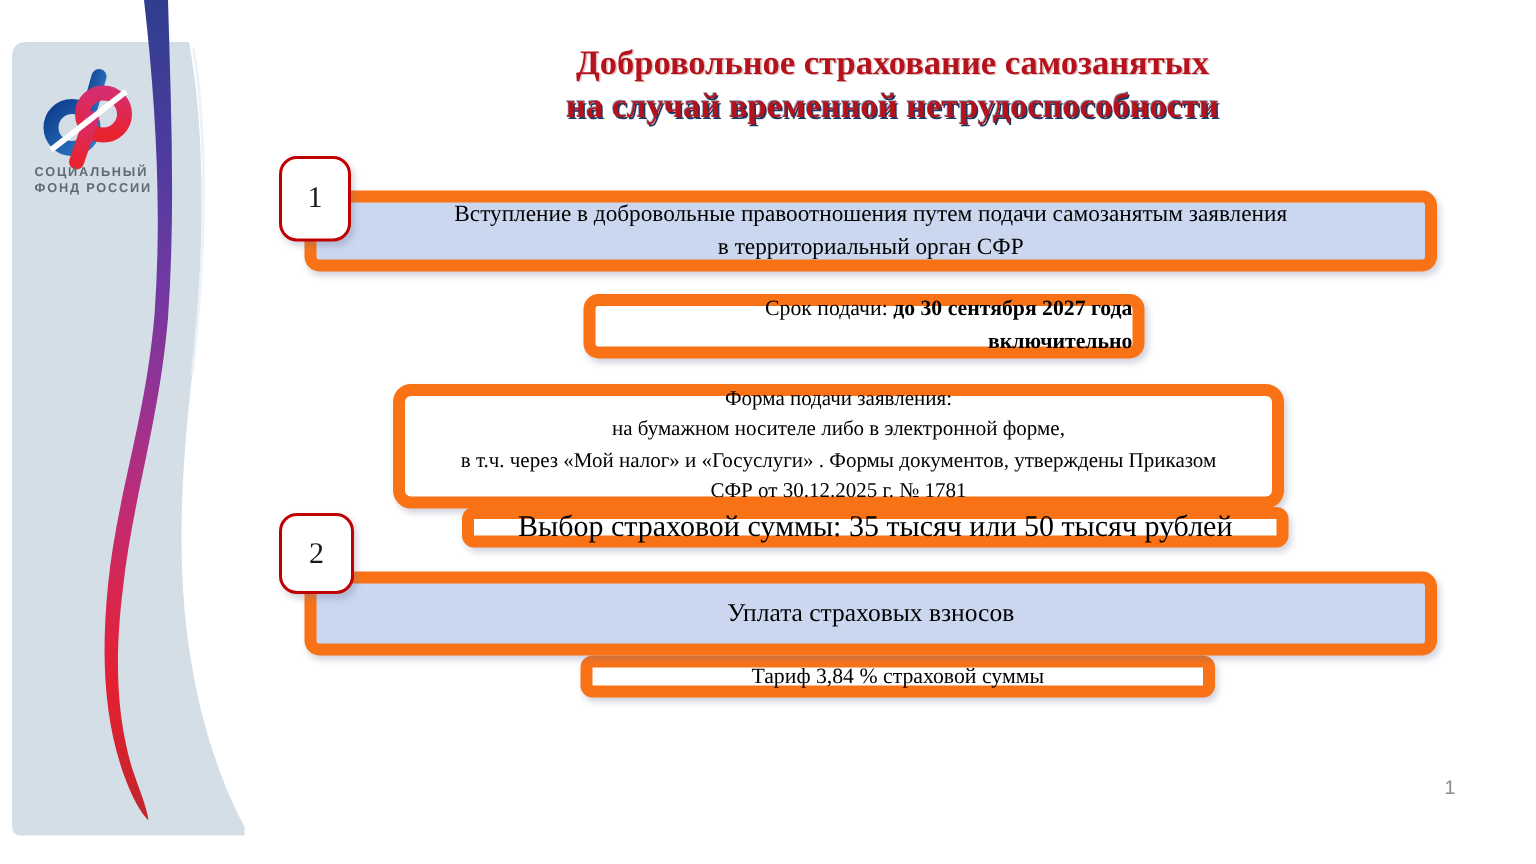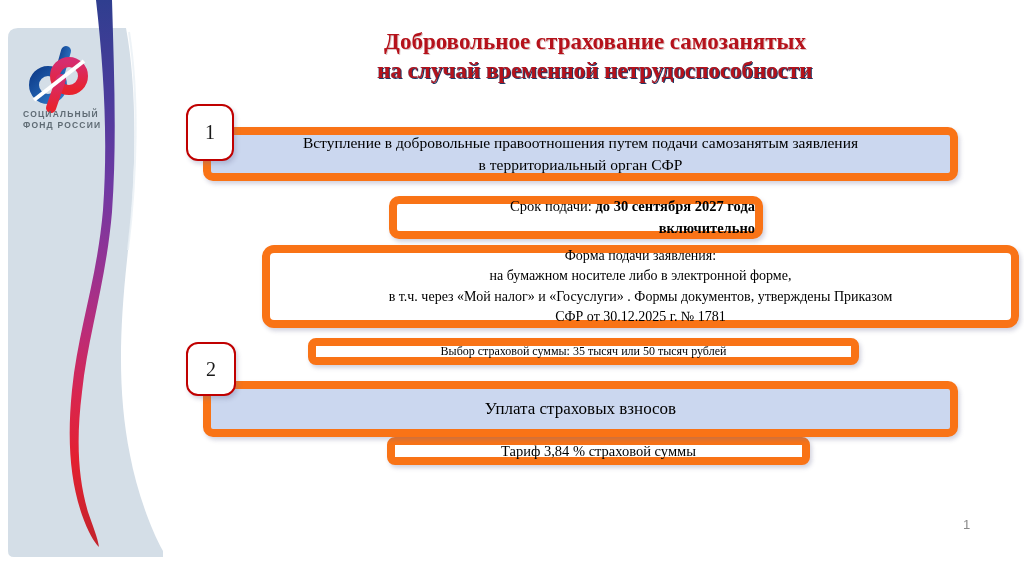--- a/index.html
+++ b/index.html
@@ -43,22 +43,22 @@
     background:#ffffff;border:2.5px solid #c00000;border-radius:12px;
     display:flex;align-items:center;justify-content:center;
     font-size:20px;color:#1a1a1a;
     box-shadow:2px 3px 4px rgba(110,110,150,0.30);
     box-sizing:border-box;z-index:3;
   }
   .badge-1{left:186px;top:104px;height:57px;}
   .badge-2{left:186px;top:342px;height:54px;width:50px;}
   .box-step1{left:203px;top:127px;width:755px;height:54px;font-size:15.5px;line-height:1.4;z-index:1;}
   .box-deadline{left:389px;top:196px;width:374px;height:43px;font-size:14.5px;line-height:1.45;text-align:right;}
-  .box-form{left:262px;top:245px;width:757px;height:83px;font-size:14px;line-height:1.44;border-radius:12px;}
-  .box-choice{left:308px;top:338px;width:551px;height:27px;font-size:12px;border-radius:8px;}
+  .box-form{left:262px;top:256px;width:594px;height:83px;font-size:14px;line-height:1.44;border-radius:12px;}
+  .box-choice{left:308px;top:338px;width:551px;height:27px;font-size:20px;border-radius:8px;}
   .box-step2{left:203px;top:381px;width:755px;height:56px;font-size:17px;z-index:1;}
   .box-tariff{left:387px;top:437px;width:423px;height:28px;font-size:14.5px;border-radius:8px;}
   .box-payment{left:387px;top:476px;width:423px;height:45px;font-size:14.5px;line-height:1.45;}
   .page-number{
     position:absolute;left:963px;top:517px;
     font-family:"Liberation Sans", sans-serif;
     font-size:13px;color:#8a8a8a;
   }
 </style>
 </head>

